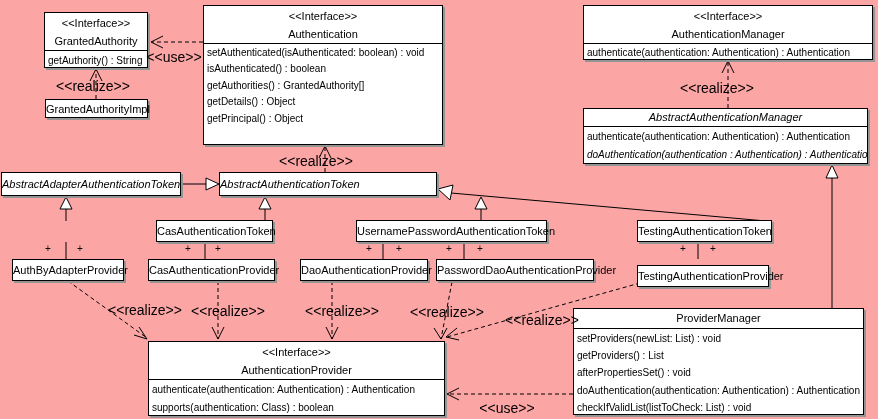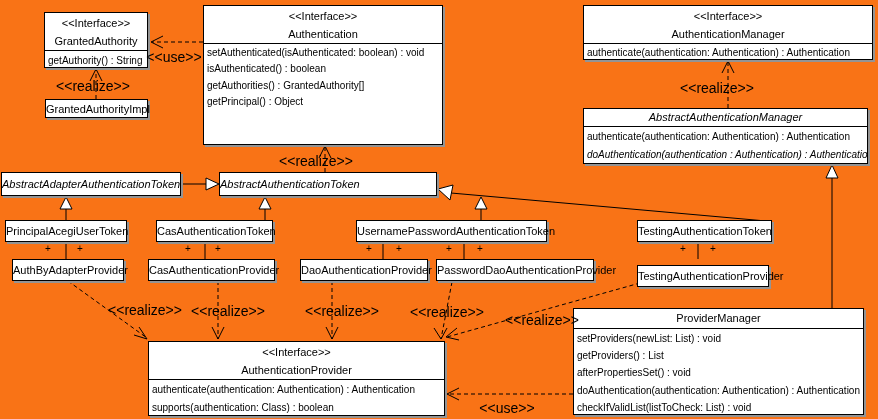--- a/index.html
+++ b/index.html
@@ -1,16 +1,16 @@
 <!DOCTYPE html>
 <html><head>
 <meta charset="utf-8">
 <style>
   html,body{margin:0;padding:0;background:#ececec;}
-  .canvas{position:relative;width:878px;height:419px;background:#f97316;overflow:hidden;
+  .canvas{position:relative;width:878px;height:419px;background:#fca5a5;overflow:hidden;
           font-family:"Liberation Sans",sans-serif;}
   .wires{position:absolute;left:0;top:0;}
   .box{position:absolute;background:#fff;border:1px solid #000;box-sizing:border-box;
        box-shadow:2px 2px 0 #949494;display:flex;flex-direction:column;}
   .hd{flex:0 0 auto;border-bottom:1px solid #000;text-align:center;font-size:11px;color:#000;}
   .hd .st{line-height:17px;padding-top:2px;}
   .hd .nm{line-height:18px;}
   .one .hd{border-bottom:none;flex:1 1 auto;display:flex;align-items:center;justify-content:flex-start;}
   .one .hd .nm{line-height:normal;}
   .methods{flex:1 1 auto;overflow:hidden;padding-top:1px;}
@@ -94,20 +94,21 @@
 
   <div class="box" style="left:203px;top:5px;width:240px;height:140px">
     <div class="hd">
       <div class="st">&lt;&lt;Interface&gt;&gt;</div>
       <div class="nm">Authentication</div>
     </div>
     <div class="methods" style="line-height:16.4px">
       <div class="m">setAuthenticated(isAuthenticated: boolean) : void</div>
       <div class="m">isAuthenticated() : boolean</div>
       <div class="m">getAuthorities() : GrantedAuthority[]</div>
+      <div class="m">getDetails() : Object</div>
       <div class="m">getPrincipal() : Object</div>
     </div>
   </div>
 
   <div class="box" style="left:583px;top:5px;width:290px;height:55px">
     <div class="hd">
       <div class="st">&lt;&lt;Interface&gt;&gt;</div>
       <div class="nm">AuthenticationManager</div>
     </div>
     <div class="methods" style="line-height:15px">
@@ -130,25 +131,20 @@
       <div class="nm it">AbstractAdapterAuthenticationToken</div>
     </div>
   </div>
 
   <div class="box one" style="left:219px;top:172px;width:218px;height:24px">
     <div class="hd">
       <div class="nm it">AbstractAuthenticationToken</div>
     </div>
   </div>
 
-  <div class="box one" style="left:5px;top:220px;width:122px;height:22px">
-    <div class="hd">
-      <div class="nm">PrincipalAcegiUserToken</div>
-    </div>
-  </div>
 
   <div class="box one" style="left:156px;top:220px;width:117px;height:22px">
     <div class="hd">
       <div class="nm">CasAuthenticationToken</div>
     </div>
   </div>
 
   <div class="box one" style="left:356px;top:220px;width:191px;height:22px">
     <div class="hd">
       <div class="nm">UsernamePasswordAuthenticationToken</div>

